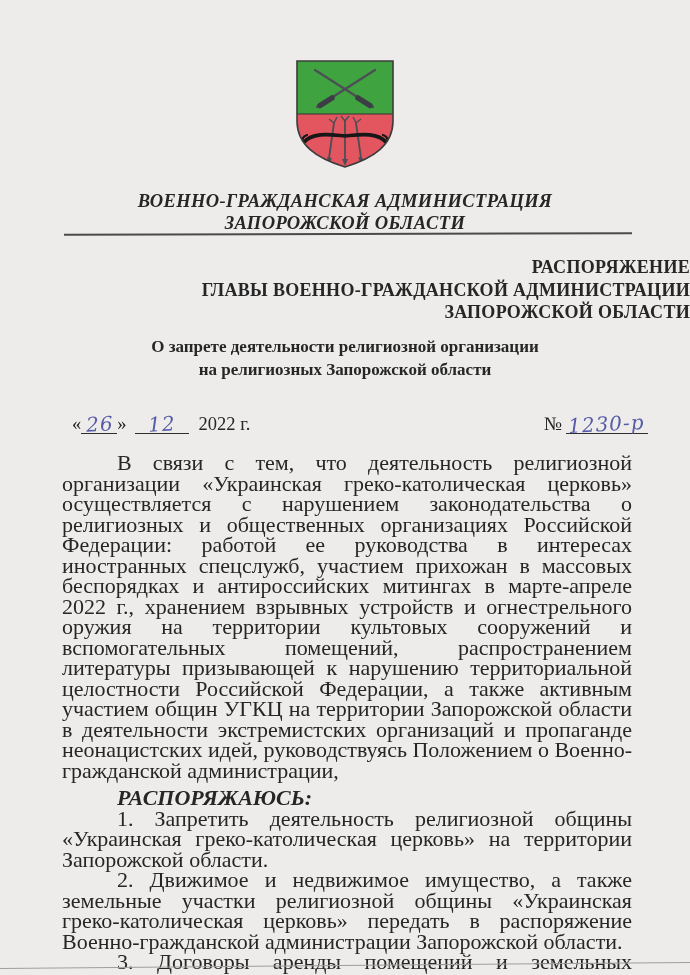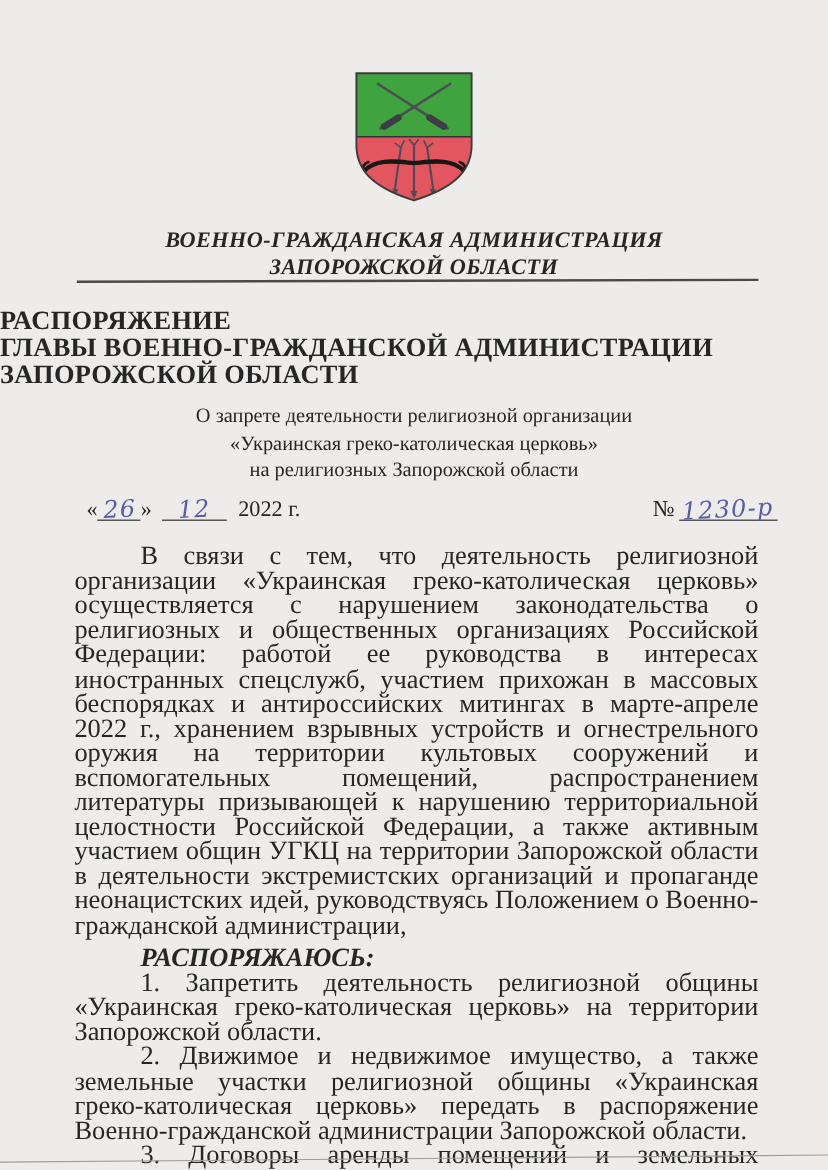--- a/index.html
+++ b/index.html
@@ -13,25 +13,25 @@
   .page{position:relative;width:690px;height:975px;background:#edecea;}
 
   .emblem{position:absolute;top:57px;left:50%;transform:translateX(-50%);}
 
   .org-name{position:absolute;top:190px;left:0;width:690px;text-align:center;
     font-weight:bold;font-size:18.5px;line-height:22px;letter-spacing:.4px;font-style:italic;}
 
   .header-rule{position:absolute;top:233px;left:64px;width:568px;height:0;
     border-top:2px solid #4a4a4a;transform:rotate(-0.15deg);}
 
-  .doc-title{position:absolute;top:256px;left:0;width:690px;text-align:left;
-    font-weight:bold;font-size:22px;line-height:22.5px;letter-spacing:.3px;}
+  .doc-title{position:absolute;top:256px;left:0;width:690px;text-align:right;
+    font-weight:bold;font-size:18px;line-height:22.5px;letter-spacing:.3px;}
 
   .subject{position:absolute;top:336px;left:0;width:690px;text-align:center;
-    font-weight:normal;font-size:17px;line-height:22.5px;}
+    font-weight:bold;font-size:17px;line-height:22.5px;}
 
   .date-row{position:absolute;top:411px;left:72px;width:576px;
     display:flex;justify-content:space-between;align-items:flex-end;
     font-size:18.5px;}
   .blank{display:inline-block;border-bottom:1.6px solid #2f2f2f;text-align:center;
     height:22px;vertical-align:baseline;}
   .day-blank{width:36px;}
   .month-blank{width:54px;margin-left:8px;}
   .num-blank{width:80px;margin-left:4px;text-align:left;padding-left:2px;}
   .hw{font-family:"DejaVu Serif", serif;font-style:italic;color:#575ca8;
@@ -103,21 +103,20 @@
   <div class="header-rule"></div>
 
   <div class="doc-title">
     <div>РАСПОРЯЖЕНИЕ</div>
     <div>ГЛАВЫ ВОЕННО-ГРАЖДАНСКОЙ АДМИНИСТРАЦИИ</div>
     <div>ЗАПОРОЖСКОЙ ОБЛАСТИ</div>
   </div>
 
   <div class="subject">
     <div>О запрете деятельности религиозной организации</div>
-    <div>«Украинская греко-католическая церковь»</div>
     <div>на религиозных Запорожской области</div>
   </div>
 
   <div class="date-row">
     <div class="date-left">
       <span>«</span><span class="blank day-blank"><span class="hw">26</span></span><span>»</span><span class="blank month-blank"><span class="hw">12</span></span><span class="year">2022 г.</span>
     </div>
     <div class="num-right">
       <span class="num-label">№</span><span class="blank num-blank"><span class="hw">1230-р</span></span>
     </div>

